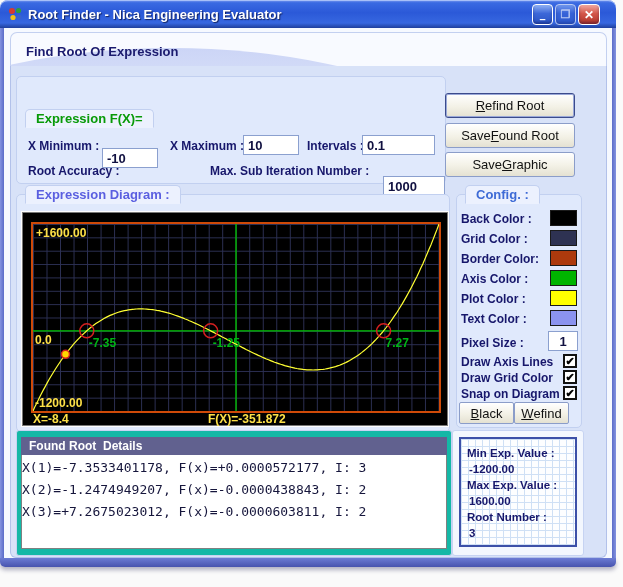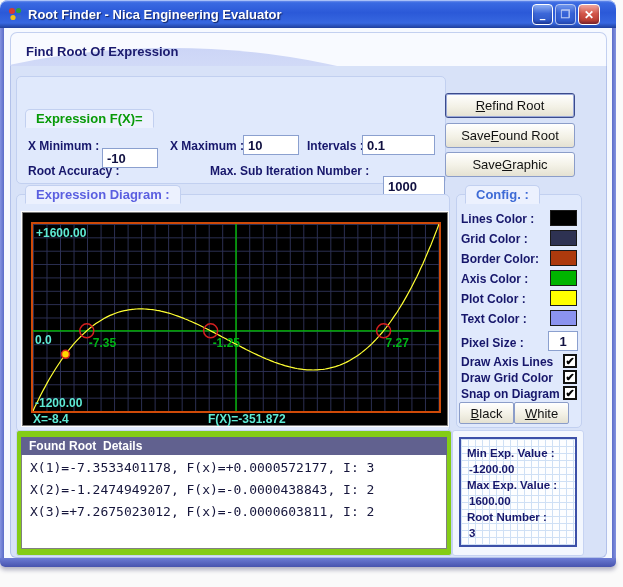--- a/index.html
+++ b/index.html
@@ -70,37 +70,37 @@
   .key { text-decoration:underline; }
 
   
   .plot-canvas { position:absolute; left:22px; top:212px; width:426px; height:214px; background:#000;
     border:1px solid #777; box-shadow:0 0 0 1px #fdfdfd; }
   .plot-rect { position:absolute; left:8px; top:9px; width:410px; height:191px;
     border:2px solid #cf4a08; background-color:#000;
     background-image:linear-gradient(#2c3054 1px,transparent 1px),linear-gradient(90deg,#2c3054 1px,transparent 1px);
     background-size:13.53px 13.36px; }
   .plot-svg { position:absolute; left:10px; top:11px; }
-  .plot-label { position:absolute; color:#5eead4; font-size:12px; font-weight:bold; white-space:nowrap; }
+  .plot-label { position:absolute; color:#fde047; font-size:12px; font-weight:bold; white-space:nowrap; }
 
   
   .cfg-row-label { position:absolute; left:461px; color:#17176b; font-size:12px; font-weight:bold; }
   .swatch { position:absolute; left:550px; width:27px; height:16px; border:1px solid #1a1a1a; }
   .checkbox { position:absolute; left:563px; width:14px; height:14px; background:#fff; border:2px solid #111;
     font-size:11px; line-height:10px; text-align:center; color:#000; font-weight:bold; }
   .btn.small { height:22px; font-size:13px; border-radius:2px; }
 
   
   .froot-wrap { position:absolute; left:16px; top:430px; width:436px; height:126px;
-    background:#84cc16; border:1px solid #c6d3f2; border-radius:3px; }
+    background:#14b8a6; border:1px solid #c6d3f2; border-radius:3px; }
   .froot-header { position:absolute; left:4px; top:6px; width:426px; height:18px; background:#61618f;
     color:#fff; font-size:12px; font-weight:bold; line-height:18px; padding-left:8px; white-space:pre; }
   .froot-list { position:absolute; left:4px; top:24px; width:426px; height:94px; background:#fff;
     border:1px solid #808080; border-top:none; }
-  .froot-row { position:absolute; left:8px; font-family:"DejaVu Sans Mono",monospace; font-size:13px;
+  .froot-row { position:absolute; left:0; font-family:"DejaVu Sans Mono",monospace; font-size:13px;
     color:#16163c; white-space:pre; }
 
   
   .summary-wrap { position:absolute; left:452px; top:430px; width:132px; height:126px;
     background:#f3f7fe; border:1px solid #c6d3f2; border-radius:3px; }
   .summary-panel { position:absolute; left:6px; top:6px; width:118px; height:110px;
     border:2px solid #3c50a8; background-color:#fdfeff;
     background-image:linear-gradient(#cfe0f5 1px,transparent 1px),linear-gradient(90deg,#cfe0f5 1px,transparent 1px);
     background-size:7px 7px; }
   .summary-line { position:absolute; left:6px; color:#17176b; font-size:11.5px; font-weight:bold; white-space:nowrap; }
@@ -195,21 +195,21 @@
       <span class="plot-label" style="left:12px; top:120px;">0.0</span>
       <span class="plot-label" style="left:12px; top:183px;">-1200.00</span>
       <span class="plot-label" style="left:10px; top:199px;">X=-8.4</span>
       <span class="plot-label" style="left:185px; top:199px;">F(X)=-351.872</span>
     </div>
 
     <div class="group" style="left:456px; top:194px; width:126px; height:234px;padding-left:44px;">
       <div class="group-tab tab-blue">Config. :</div>
     </div>
 
-    <span class="cfg-row-label" style="top:212px;">Lines Color :</span>
+    <span class="cfg-row-label" style="top:212px;">Back Color :</span>
     <div class="swatch" style="top: 210px; background: rgb(0, 0, 0);"></div>
     <span class="cfg-row-label" style="top:232px;">Grid Color :</span>
     <div class="swatch" style="top: 230px; background: rgb(46, 50, 82);"></div>
     <span class="cfg-row-label" style="top:252px;">Border Color:</span>
     <div class="swatch" style="top: 250px; background: rgb(173, 58, 13);"></div>
     <span class="cfg-row-label" style="top:272px;">Axis Color :</span>
     <div class="swatch" style="top: 270px; background: rgb(0, 180, 0);"></div>
     <span class="cfg-row-label" style="top:292px;">Plot Color :</span>
     <div class="swatch" style="top: 290px; background: rgb(255, 255, 0);"></div>
     <span class="cfg-row-label" style="top:312px;">Text Color :</span>
@@ -226,21 +226,21 @@
     <div class="checkbox cfg-checkbox" style="top:386px;">✔</div>
 
     <div class="btn small" style="left:459px; top:402px; width:55px;">
       <span></span>
         <span class="key">B</span>
         <span>lack</span>
     </div>
     <div class="btn small" style="left:514px; top:402px; width:55px;">
       <span></span>
         <span class="key">W</span>
-        <span>hite</span>
+        <span>efind</span>
     </div>
 
     <div class="froot-wrap">
       <div class="froot-header">Found Root  Details</div>
       <div class="froot-list">
         <div class="froot-row" style="top:5px;">X(1)=-7.3533401178, F(x)=+0.0000572177, I: 3</div>
         <div class="froot-row" style="top:27px;">X(2)=-1.2474949207, F(x)=-0.0000438843, I: 2</div>
         <div class="froot-row" style="top:49px;">X(3)=+7.2675023012, F(x)=-0.0000603811, I: 2</div>
       </div>
     </div>

